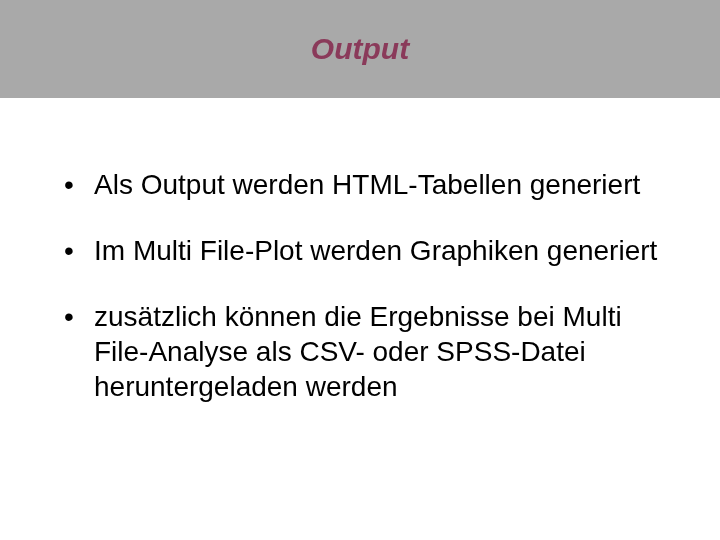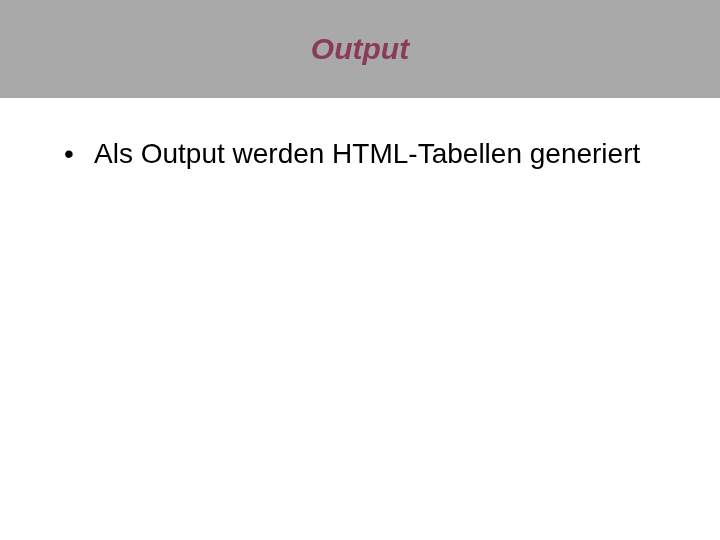--- a/index.html
+++ b/index.html
@@ -30,34 +30,37 @@
   ul {
     list-style: none;
   }
   li {
     position: relative;
     padding-left: 38px;
     font-size: 28px;
     line-height: 1.25;
     color: #000000;
     margin-bottom: 2px;
+    margin-top: 31px;
   }
   li::before {
     content: "•";
     position: absolute;
     left: 8px;
     top: 0;
     font-size: 28px;
     color: #000000;
   }
 </style>
 </head>
 <body>
 
 <div class="header-band">
   <div class="title">Output</div>
 </div>
 
 <div class="content">
   <ul>
     <li>Als Output werden HTML-Tabellen generiert</li>
+    <li>Im Multi File-Plot werden Graphiken generiert</li>
+    <li>zusätzlich können die Ergebnisse bei Multi File-Analyse als CSV- oder SPSS-Datei heruntergeladen werden</li>
   </ul>
 </div>
 
 </body></html>

